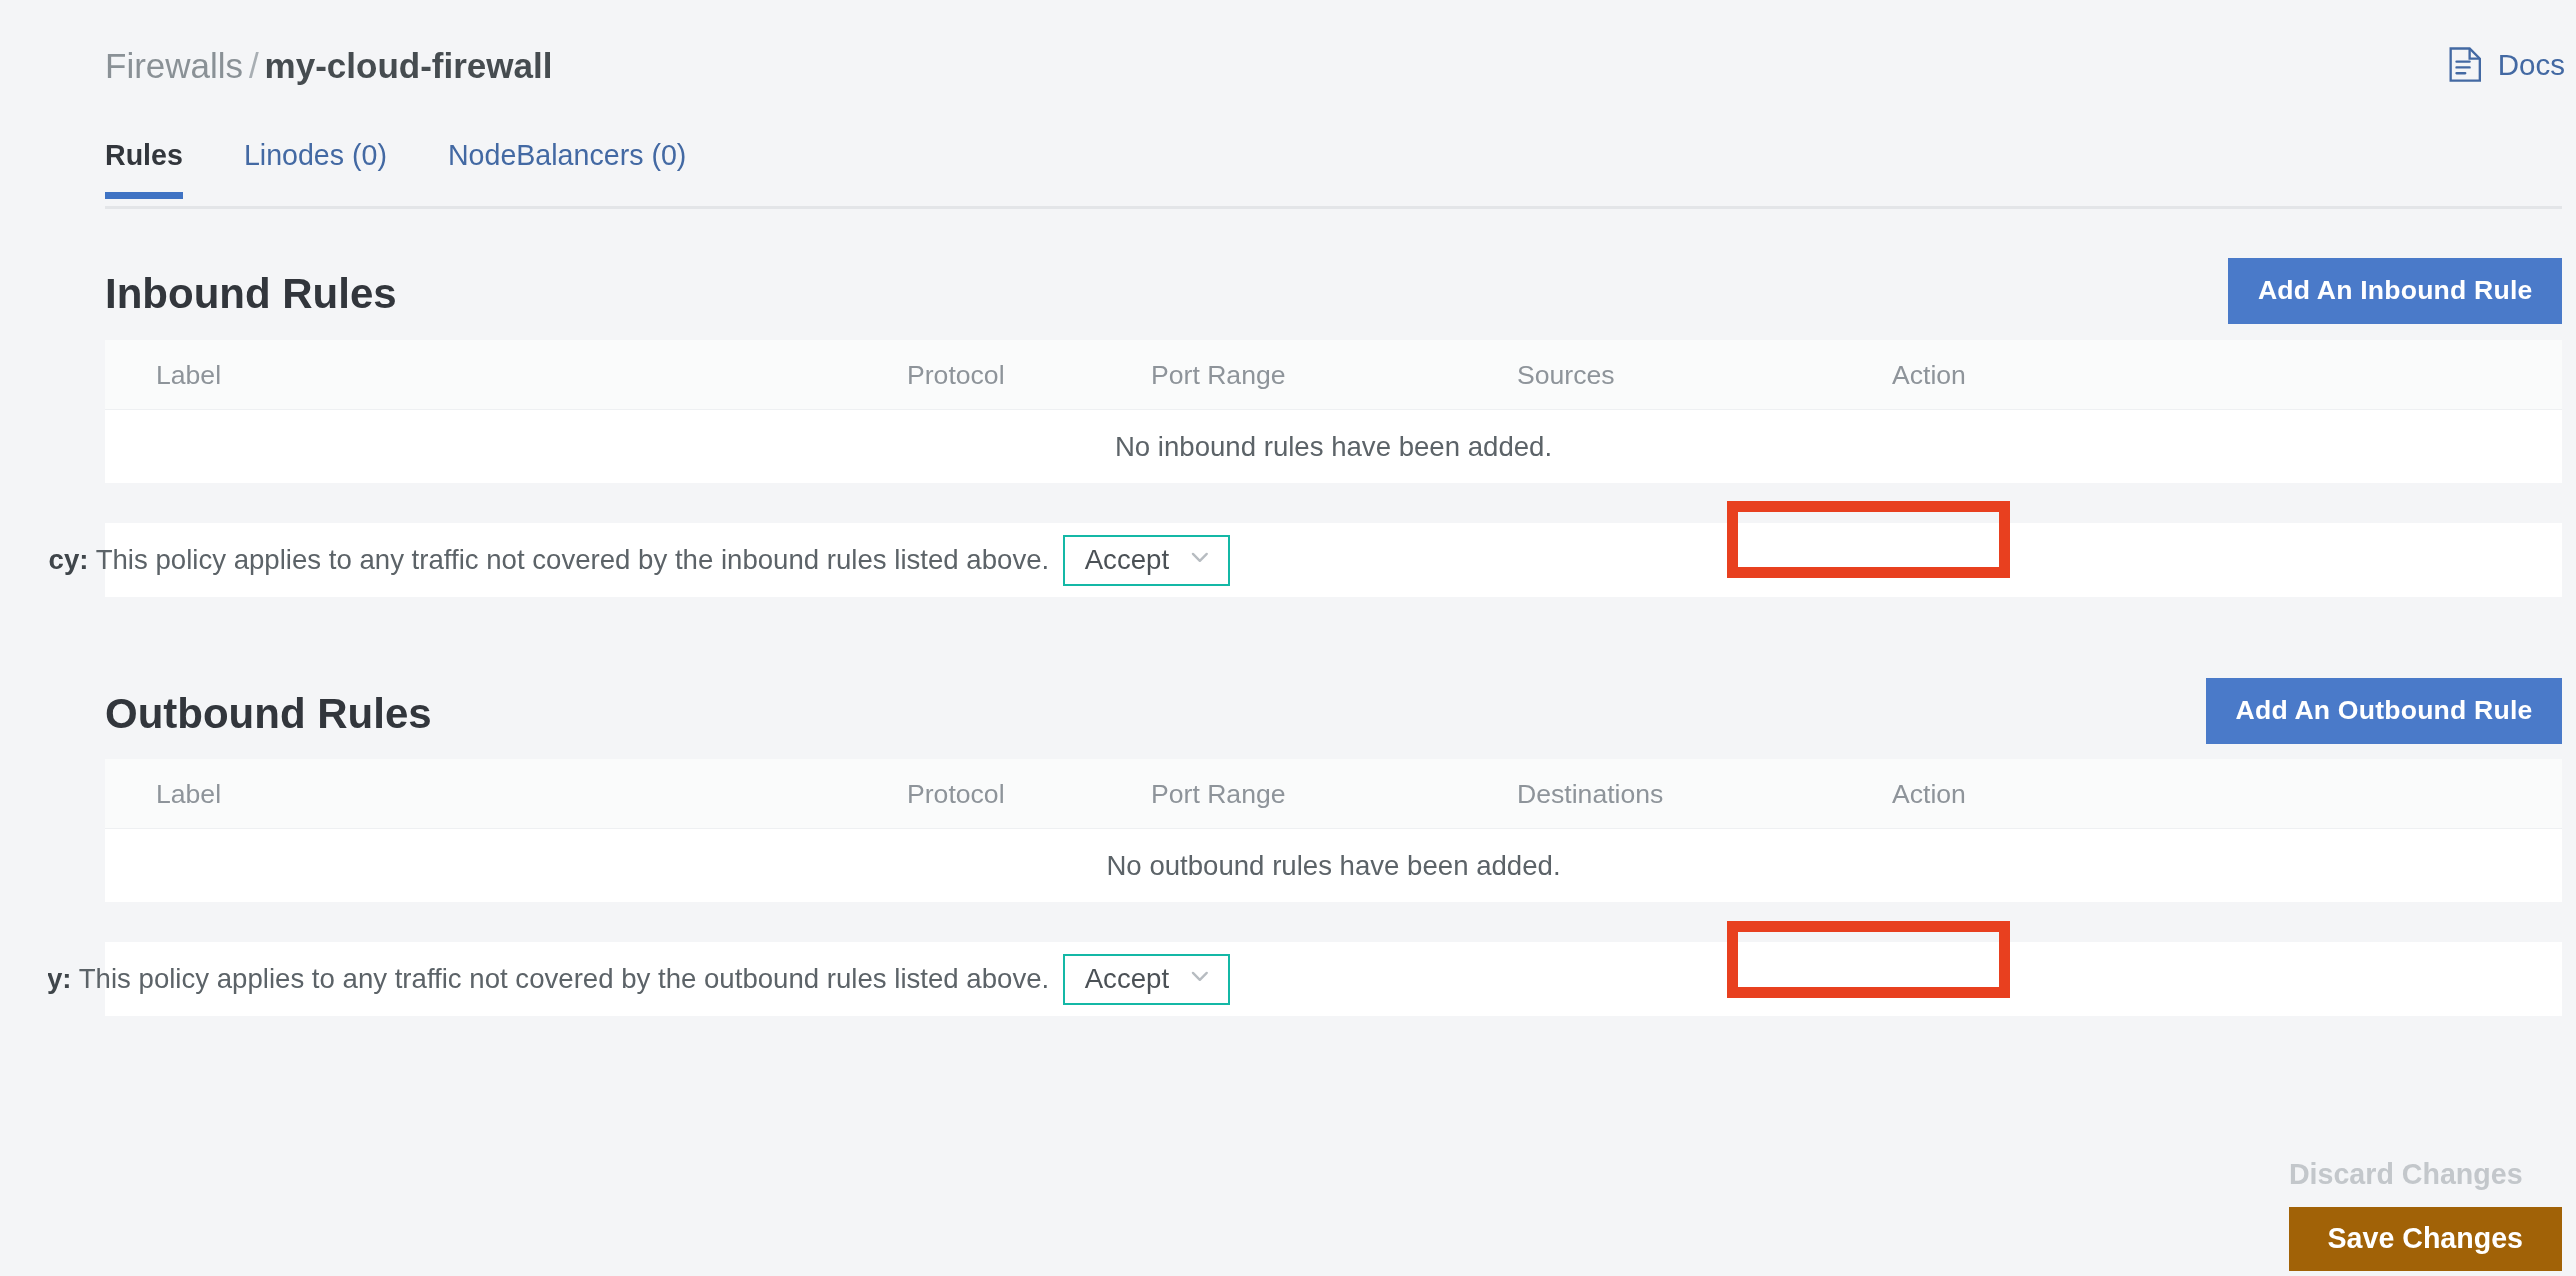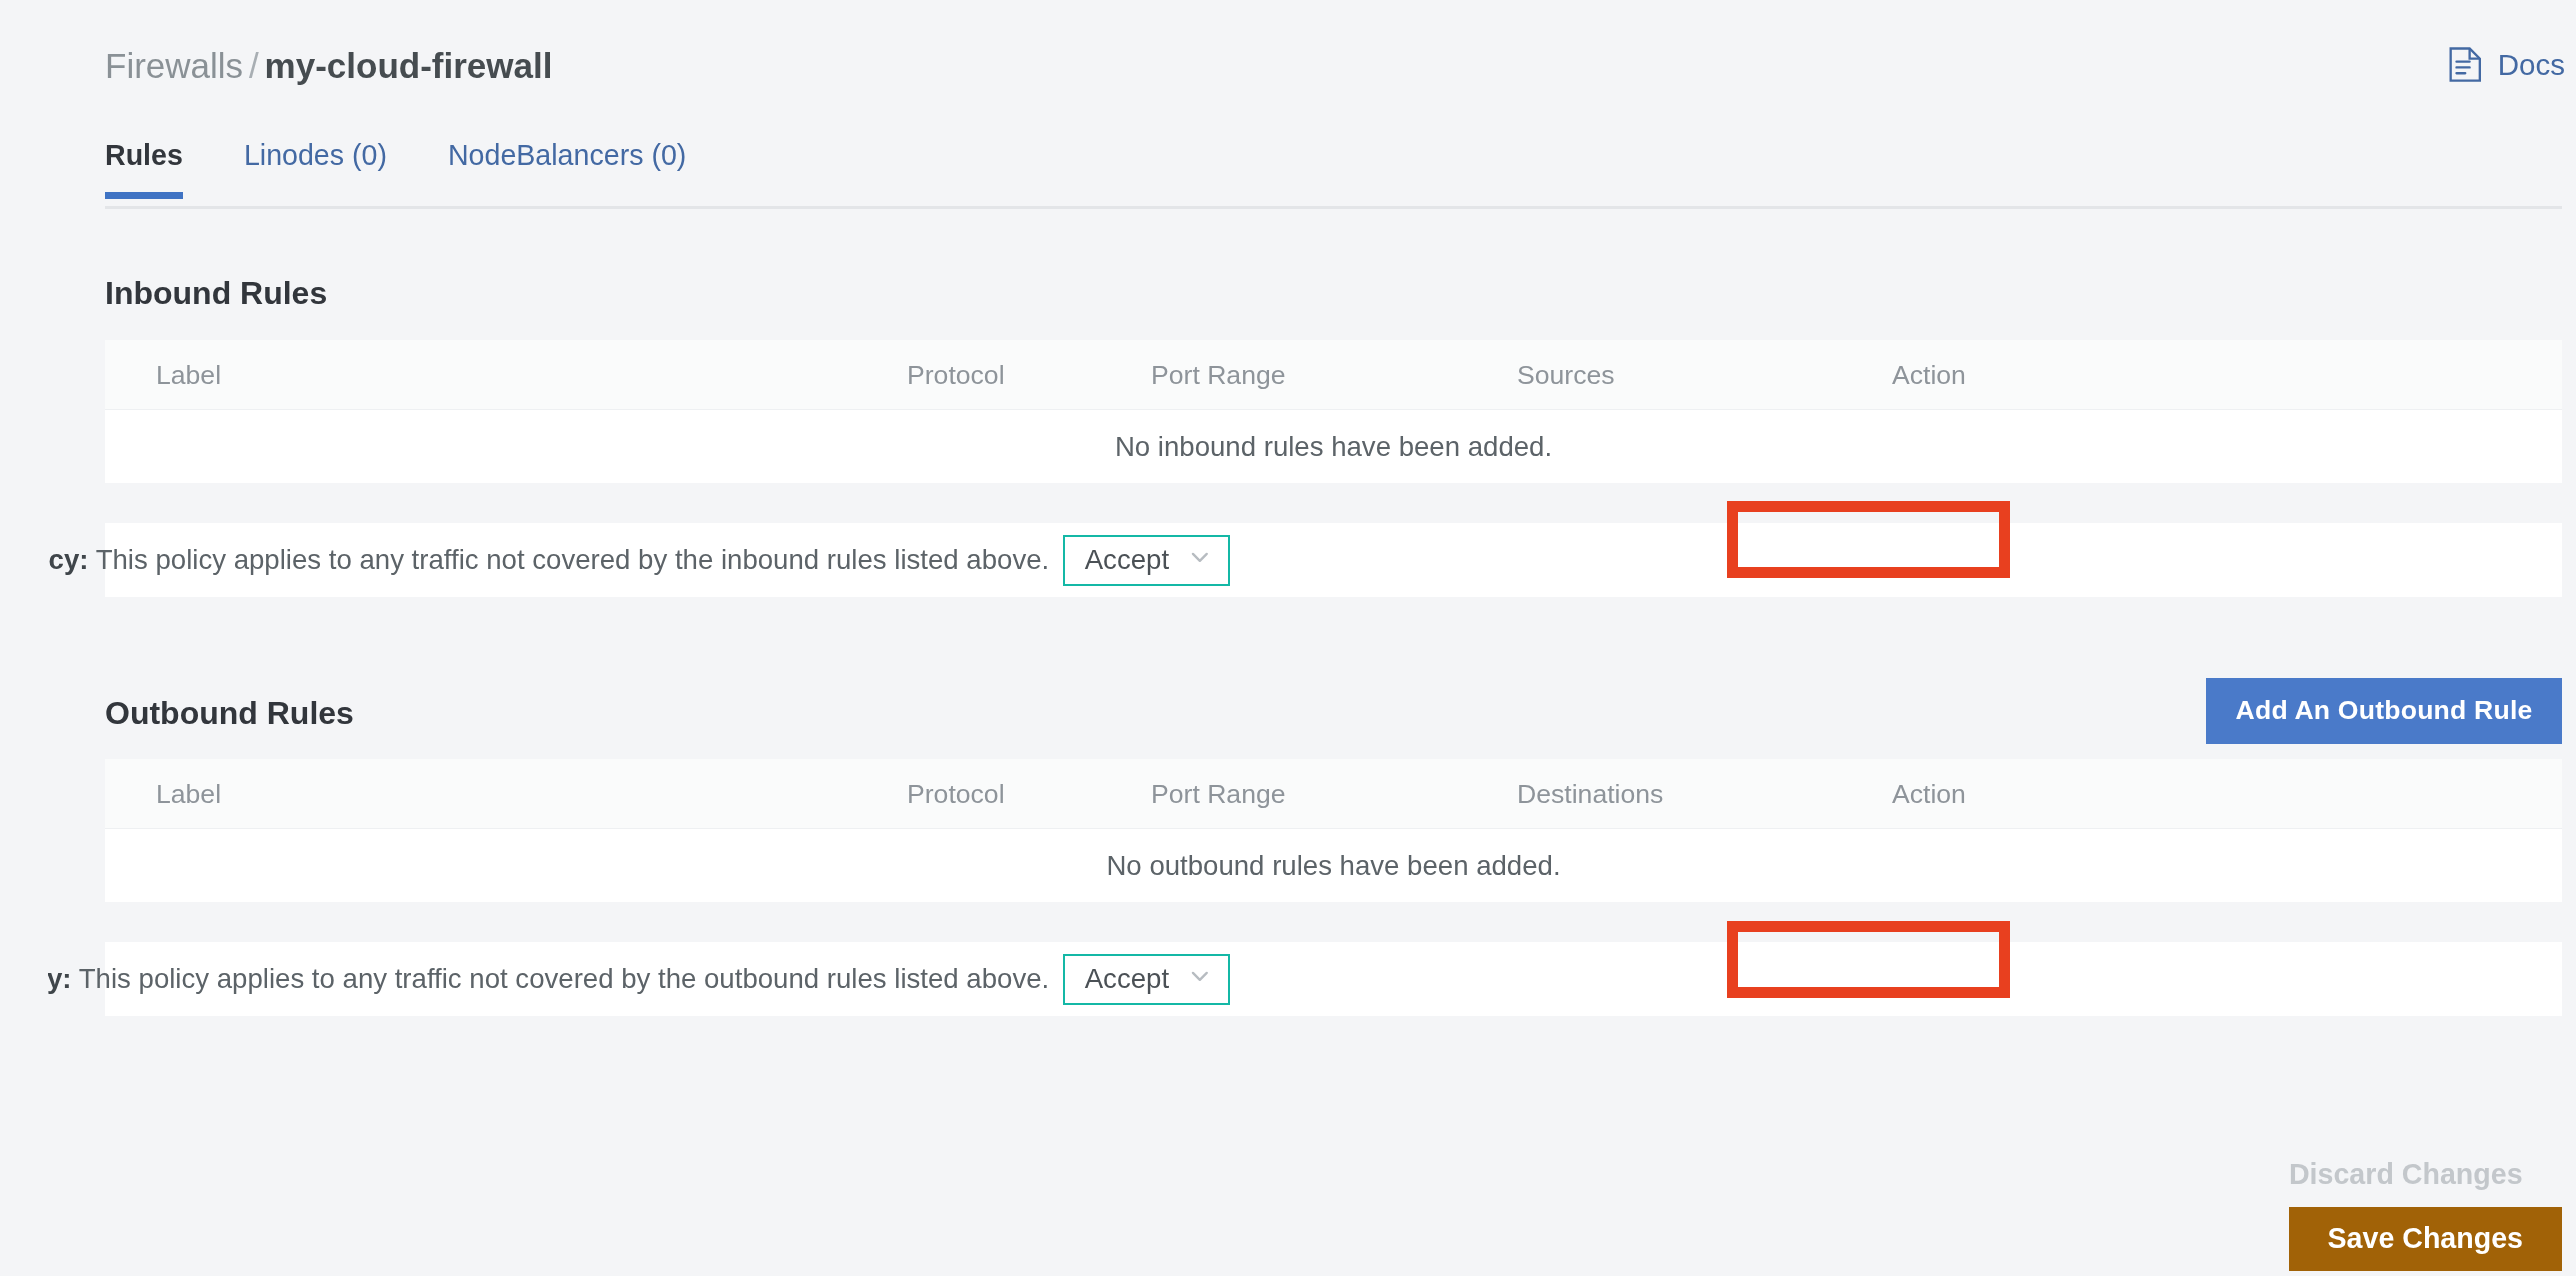--- a/index.html
+++ b/index.html
@@ -51,21 +51,21 @@
     background: #e3e5e8;
   }
 
   
   .section { position: absolute; left: 0; width: 2576px; }
   .section-head {
     position: relative; height: 73px;
   }
   .section-title {
     position: absolute; left: 57px; top: 0;
-    font-size: 32px; line-height: 43px; font-weight: bold; color: #32363c;
+    font-size: 42px; line-height: 43px; font-weight: bold; color: #32363c;
     white-space: nowrap;
   }
   .add-btn {
     position: absolute; right: 62px; top: -13.8px;
     background: #4a7ac9; color: #ffffff;
     font-size: 26.6px; line-height: 29.5px; font-weight: bold;
     padding: 17.7px 29.5px 18.7px;
     border: none; cursor: pointer; white-space: nowrap;
     font-family: "Liberation Sans", sans-serif;
     letter-spacing: 0.2px;
@@ -178,20 +178,21 @@
     </div>
     <div class="tab">
       <span>NodeBalancers (0)</span>
     </div>
   </div>
   <div class="tabs-rule"></div>
 
   <div class="section" style="top:272px;">
     <div class="section-head">
       <div class="section-title">Inbound Rules</div>
+      <button class="add-btn">Add An Inbound Rule</button>
     </div>
   </div>
 
   <div class="rules-table" style="top:340px;">
     <div class="thead">
       <div class="th th-label">Label</div>
       <div class="th th-protocol">Protocol</div>
       <div class="th th-port">Port Range</div>
       <div class="th th-src">Sources</div>
       <div class="th th-action">Action</div>

